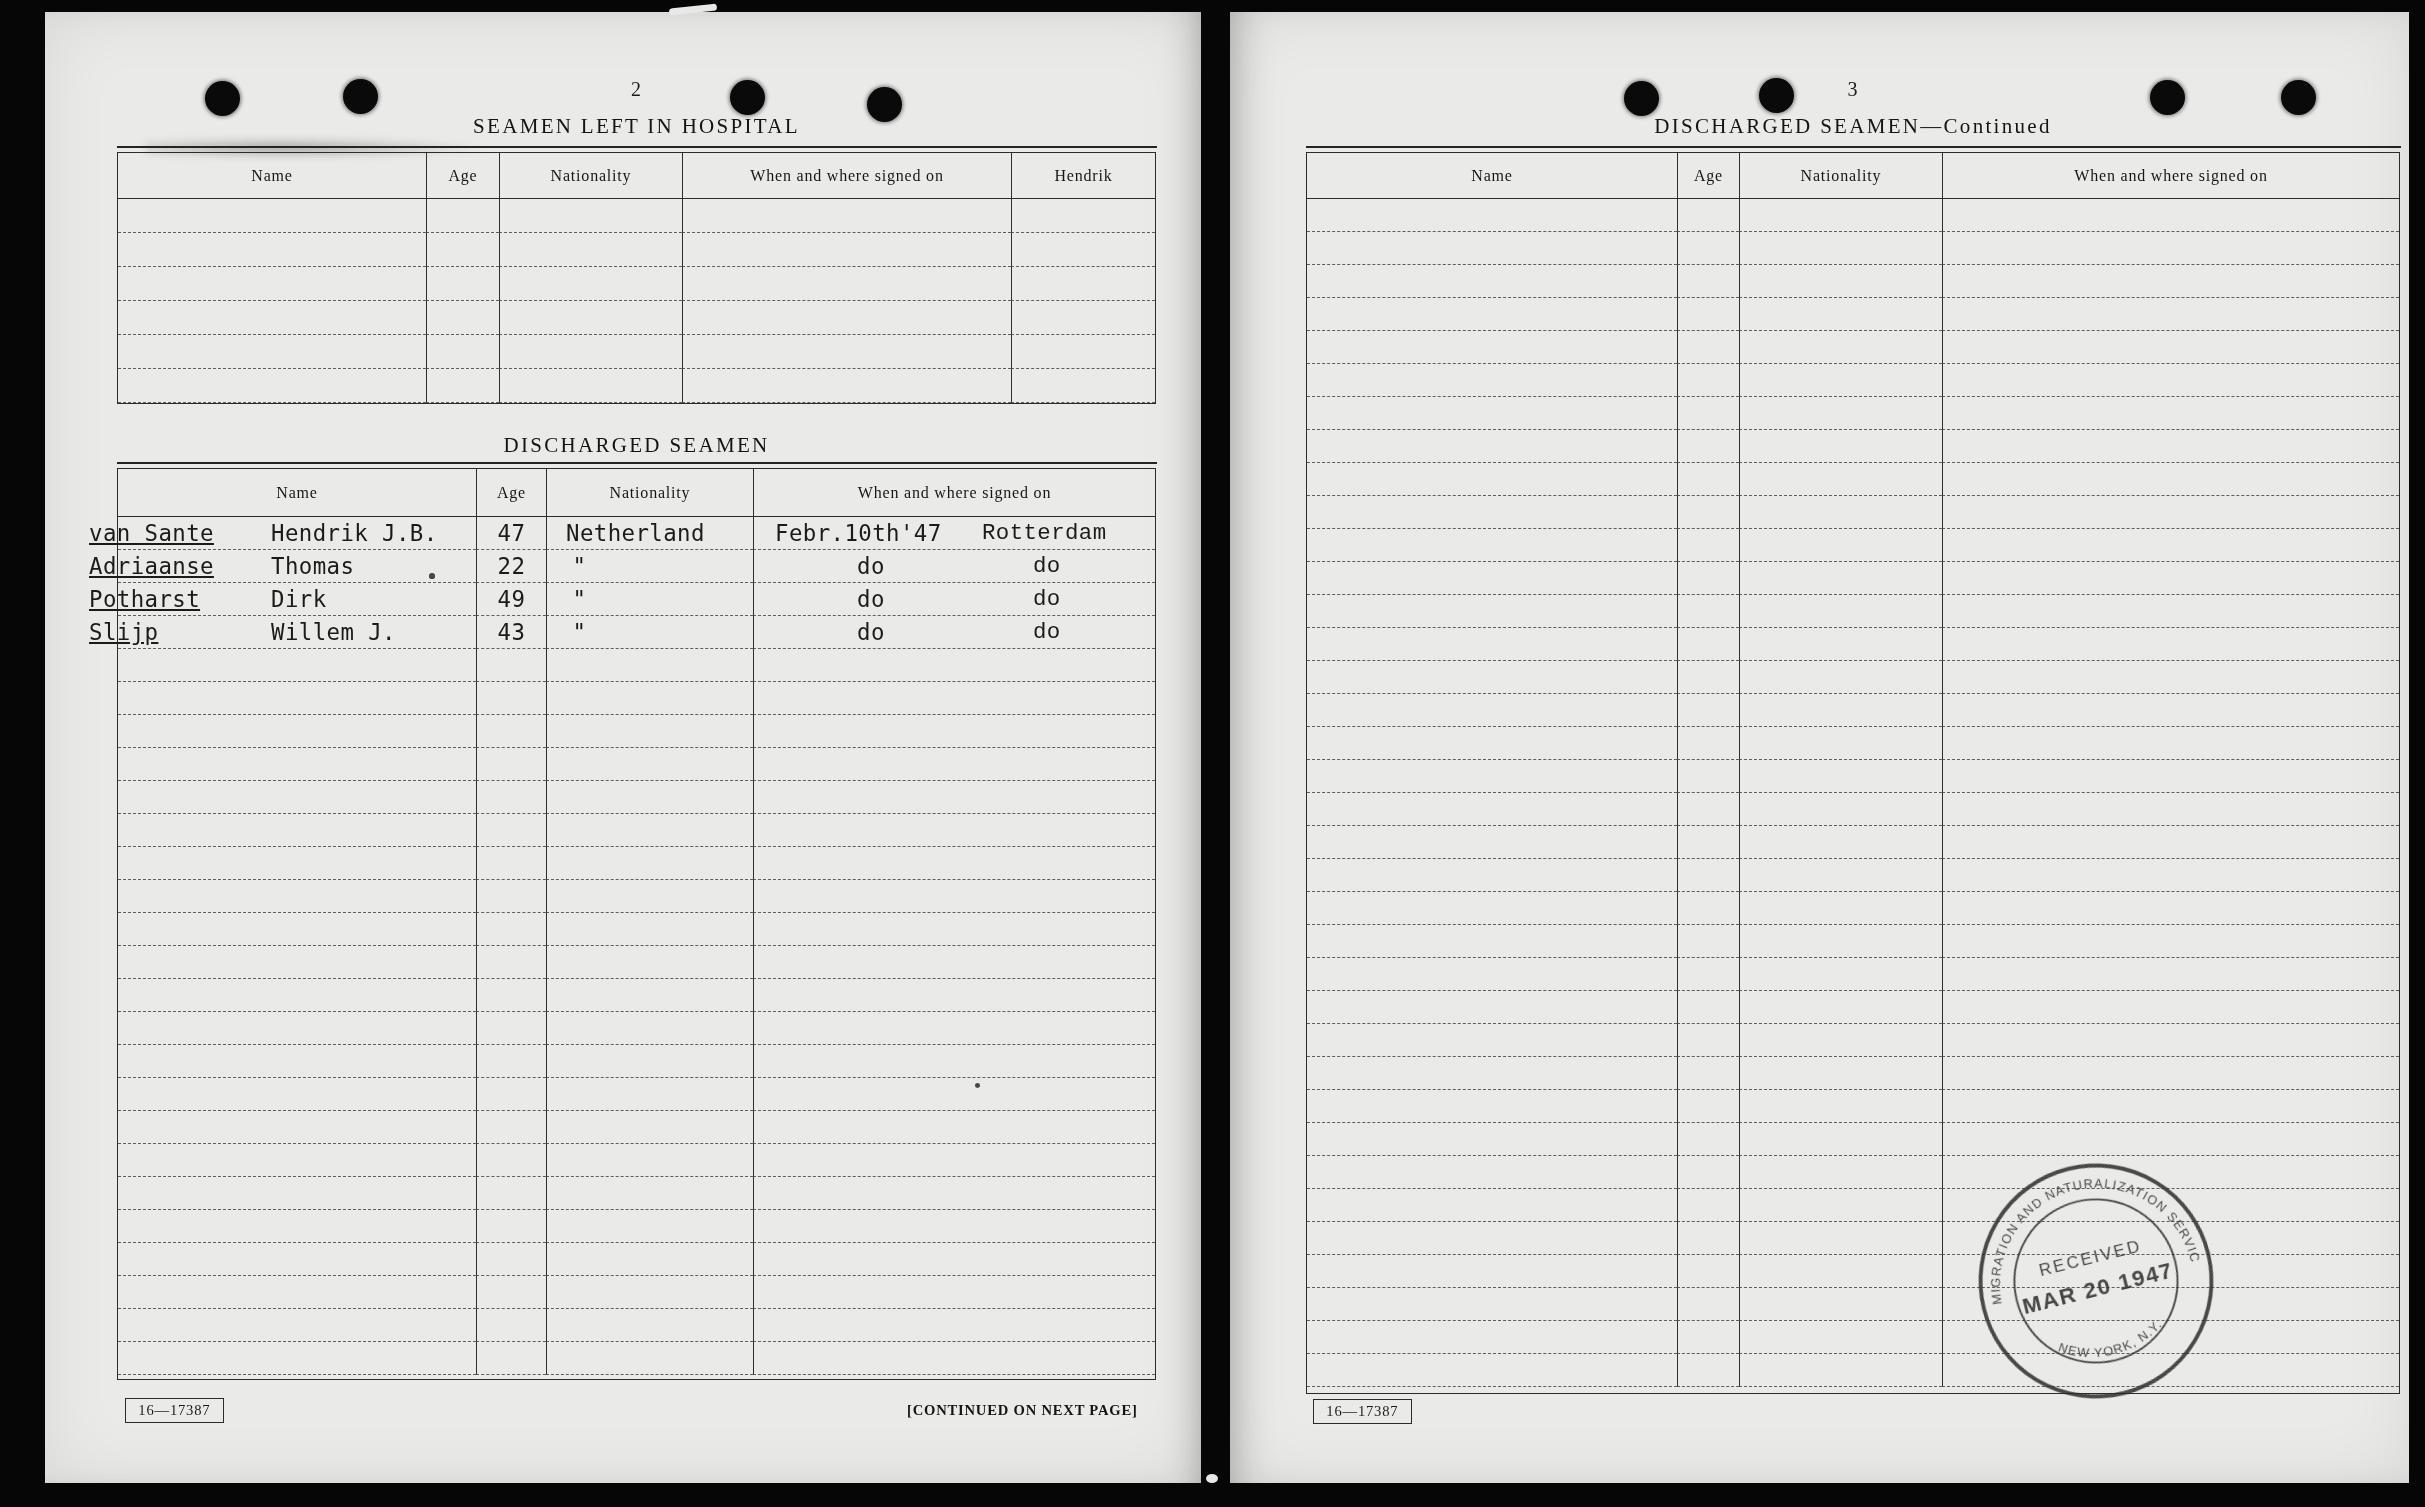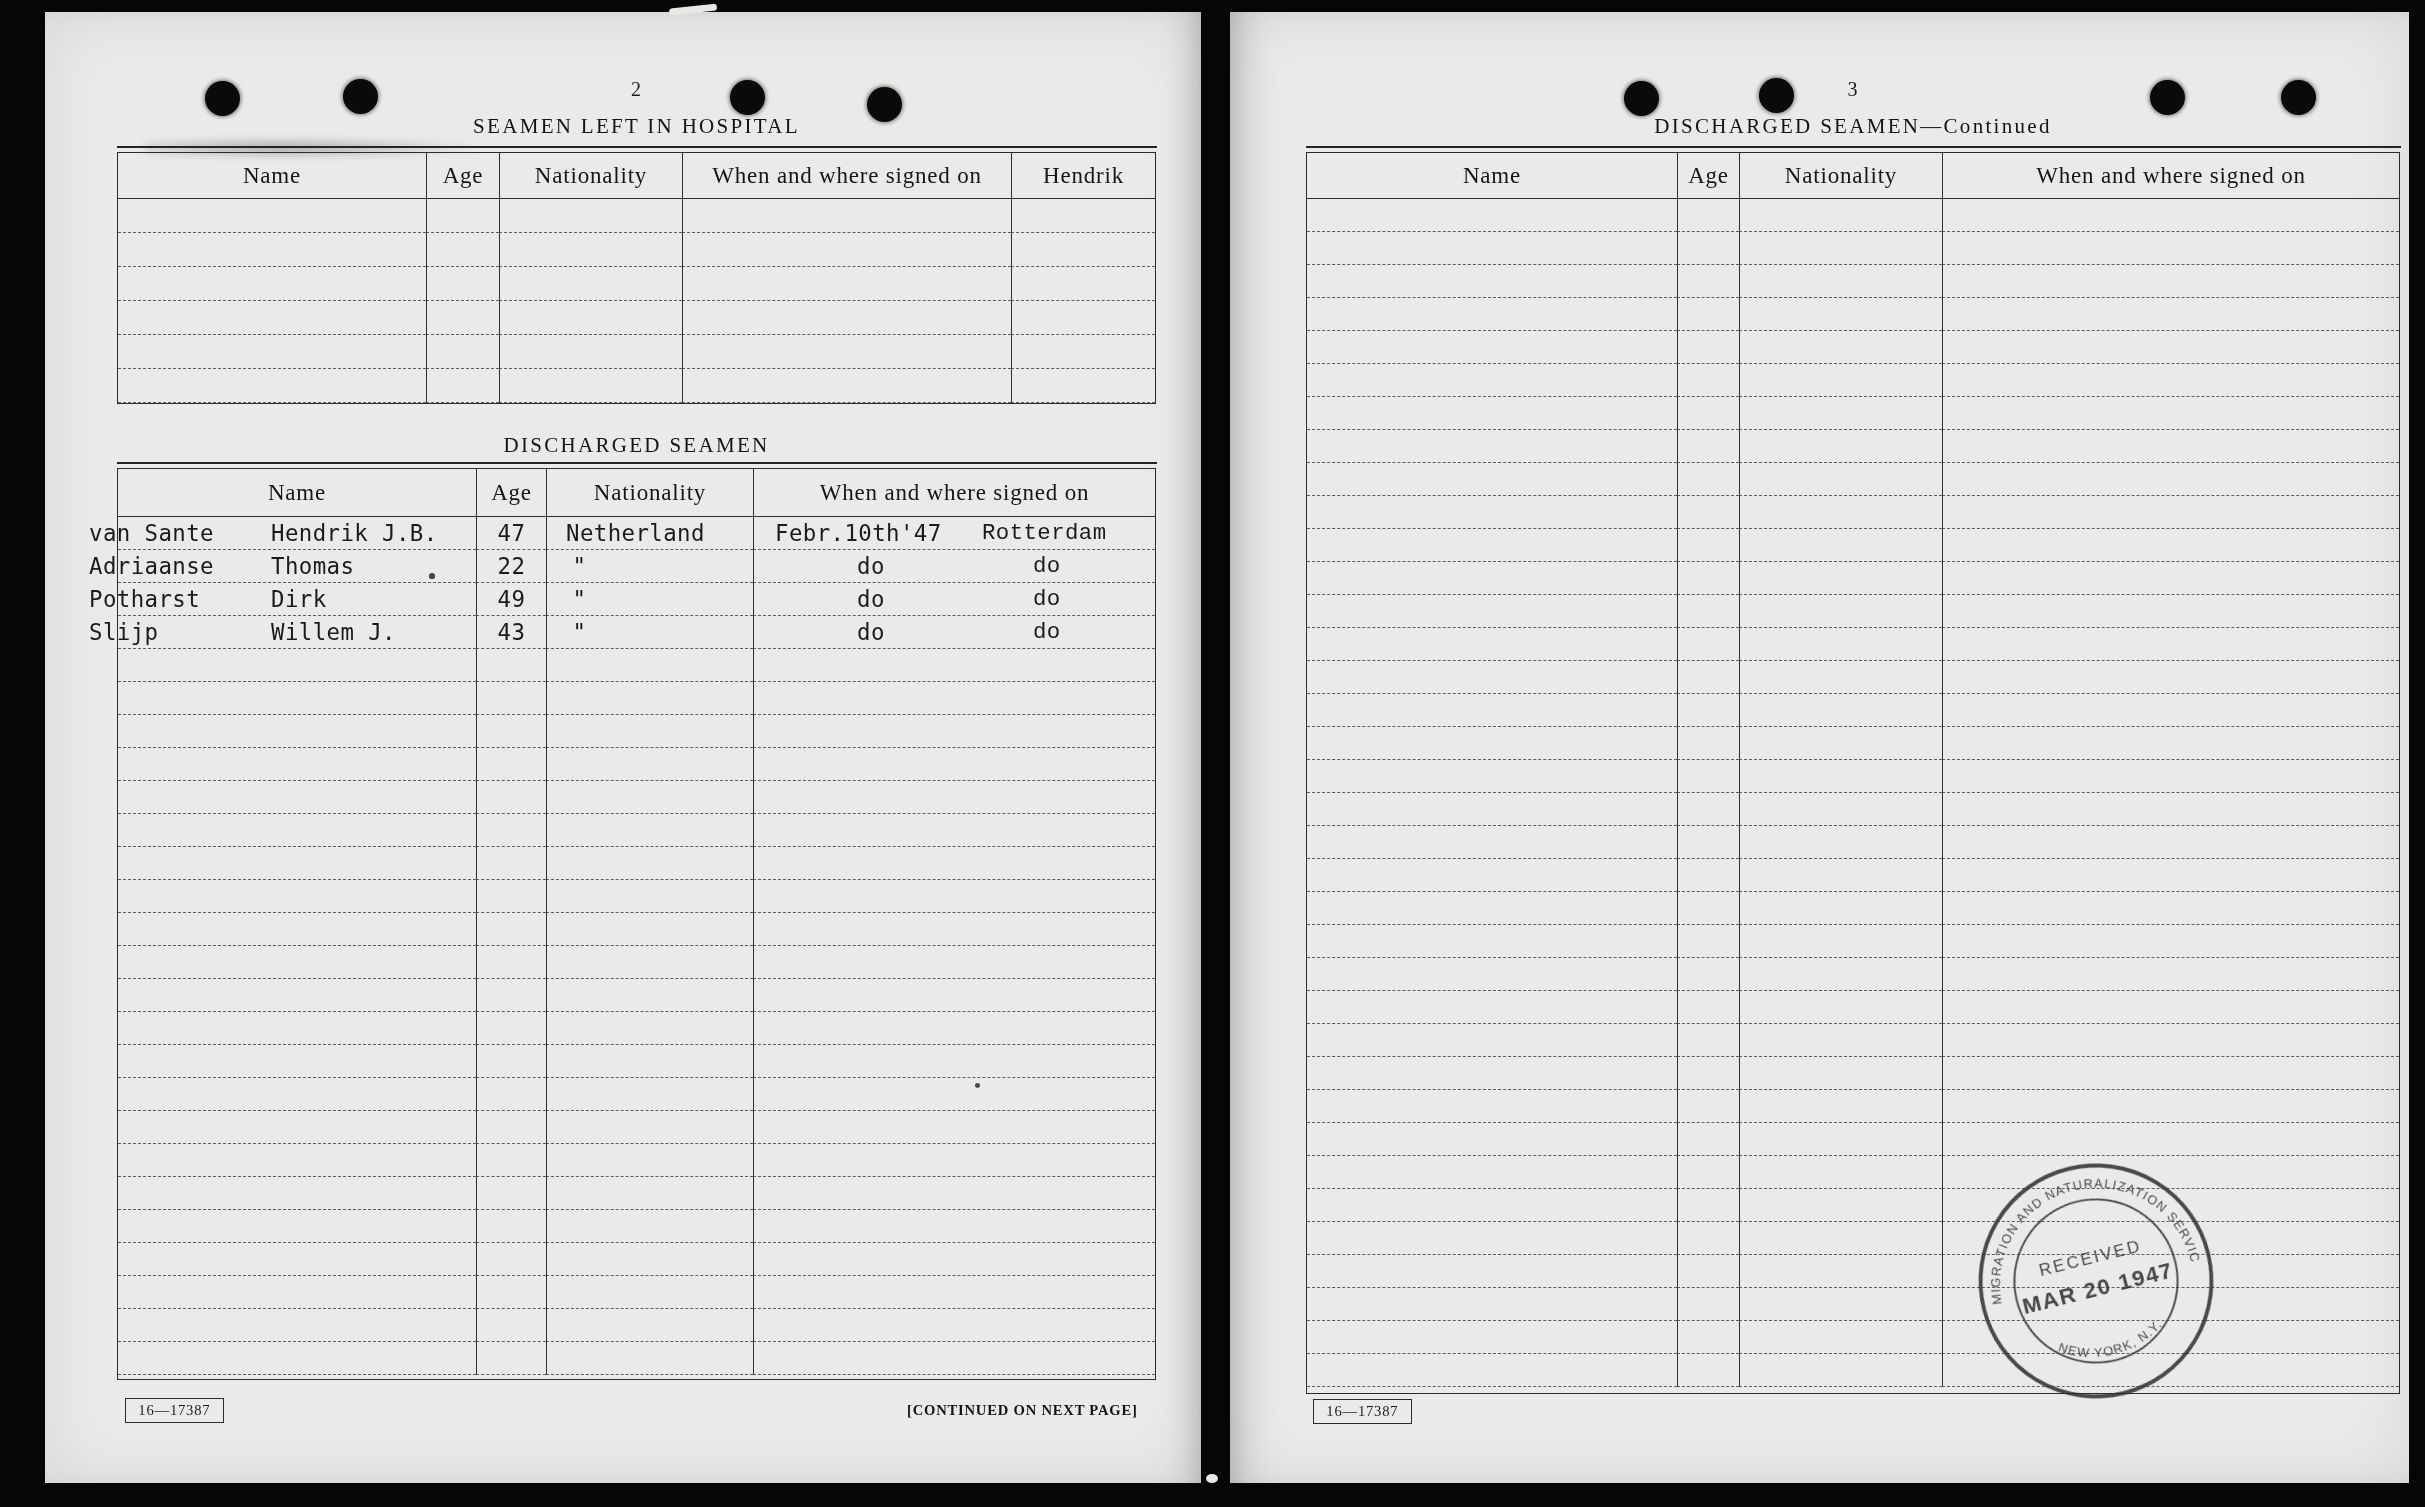--- a/index.html
+++ b/index.html
@@ -55,21 +55,21 @@
   .title-continued{left:76px;width:1094px;top:102px;text-align:center;}
 
   
   .table{position:absolute;border:1.2px solid #2b2b2b;}
   .table::before{ 
     content:"";position:absolute;left:-1.5px;right:-1.5px;top:-7px;border-top:2.3px solid #242424;
   }
   .thead{border-bottom:1.2px solid #2b2b2b;}
   .thead .cell{
     display:flex;align-items:center;justify-content:center;
-    font-size:23px;color:#161616;letter-spacing:0.8px;text-align:right;
+    font-size:16px;color:#161616;letter-spacing:0.8px;text-align:right;
   }
   .cell{position:relative;}
   .cell + .cell{border-left:1.1px solid #2e2e2e;}
   .tbody .row .cell{border-bottom:1.2px dashed rgba(40,40,40,.72);}
   .row{height:33px;}
 
   .hospital{left:72px;top:140px;width:1039px;height:252px;}
   .hospital .thead{height:46px;}
   .hospital .row{height:34px;}
   .hospital .thead,.hospital .row{display:grid;grid-template-columns:308px 73px 183px 329px 1fr;}
@@ -81,21 +81,21 @@
   .continued{left:76px;top:140px;width:1094px;height:1242px;}
   .continued .thead{height:46px;}
   .continued .thead,.continued .row{display:grid;grid-template-columns:370px 62px 203px 1fr;}
 
   
   .t{
     position:absolute;bottom:3.1px;
     font-family:"DejaVu Sans Mono", monospace;
     font-size:22.4px;color:#1b1b1b;white-space:nowrap;letter-spacing:0.4px;
   }
-  .surname{left:-29px;}
+  .surname{left:-29px;text-decoration:underline;}
   .given{left:153px;}
   .tage{left:0;right:0;text-align:center;}
   .nat{left:19px;}
   .ditto .nat{left:25.4px;}
   .date{left:21px;}
   .place{left:228px;font-family:Liberation Mono, monospace;}
   .ditto .date{left:103px;}
   .ditto .place{left:279px;}
 
   

